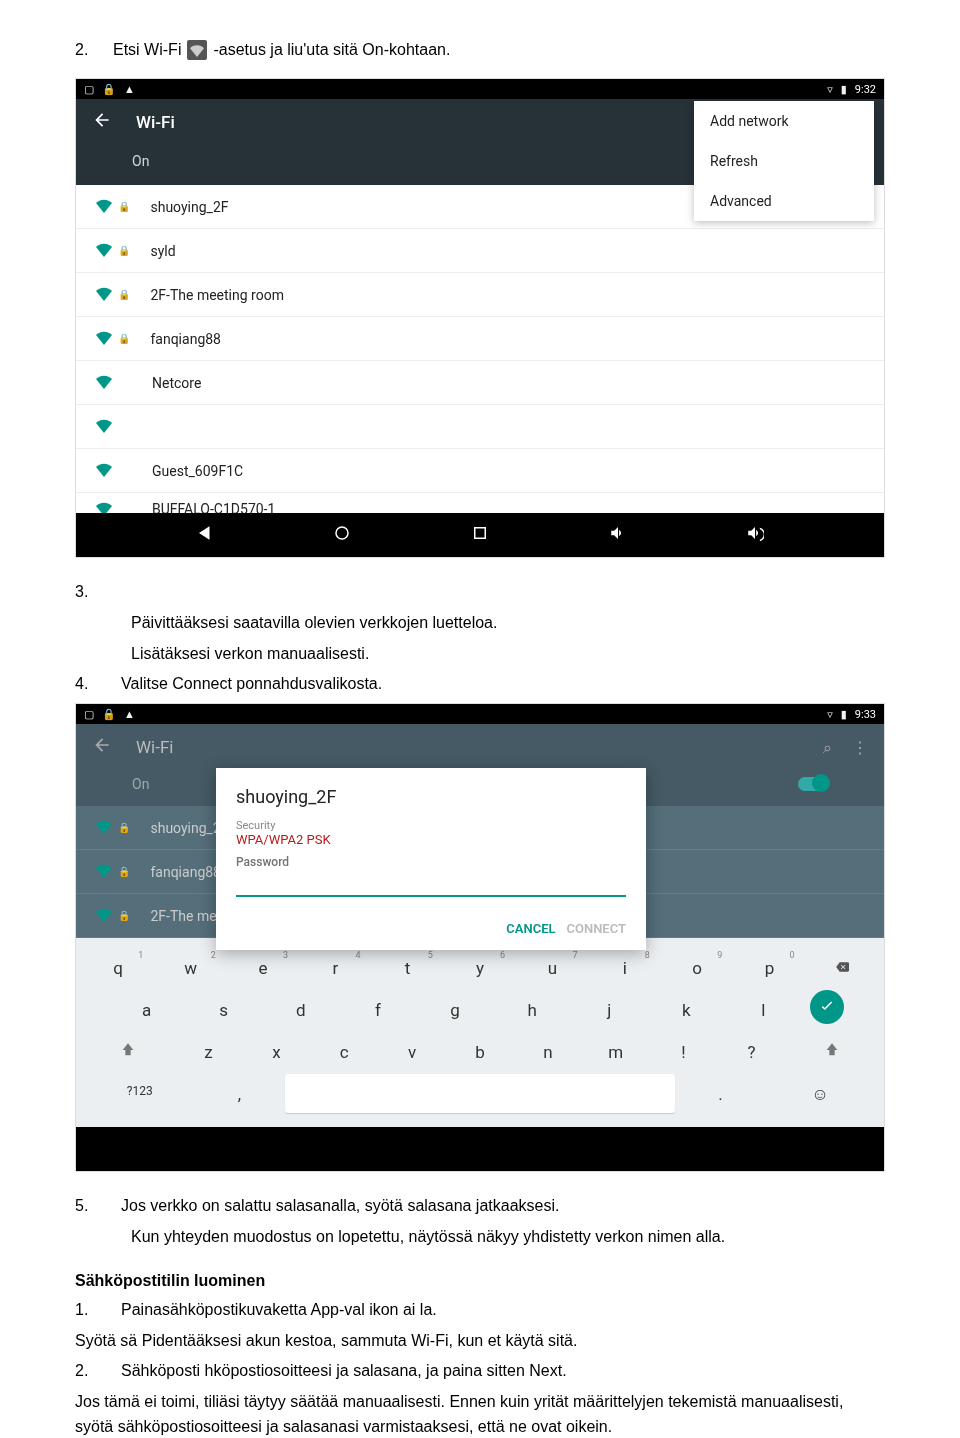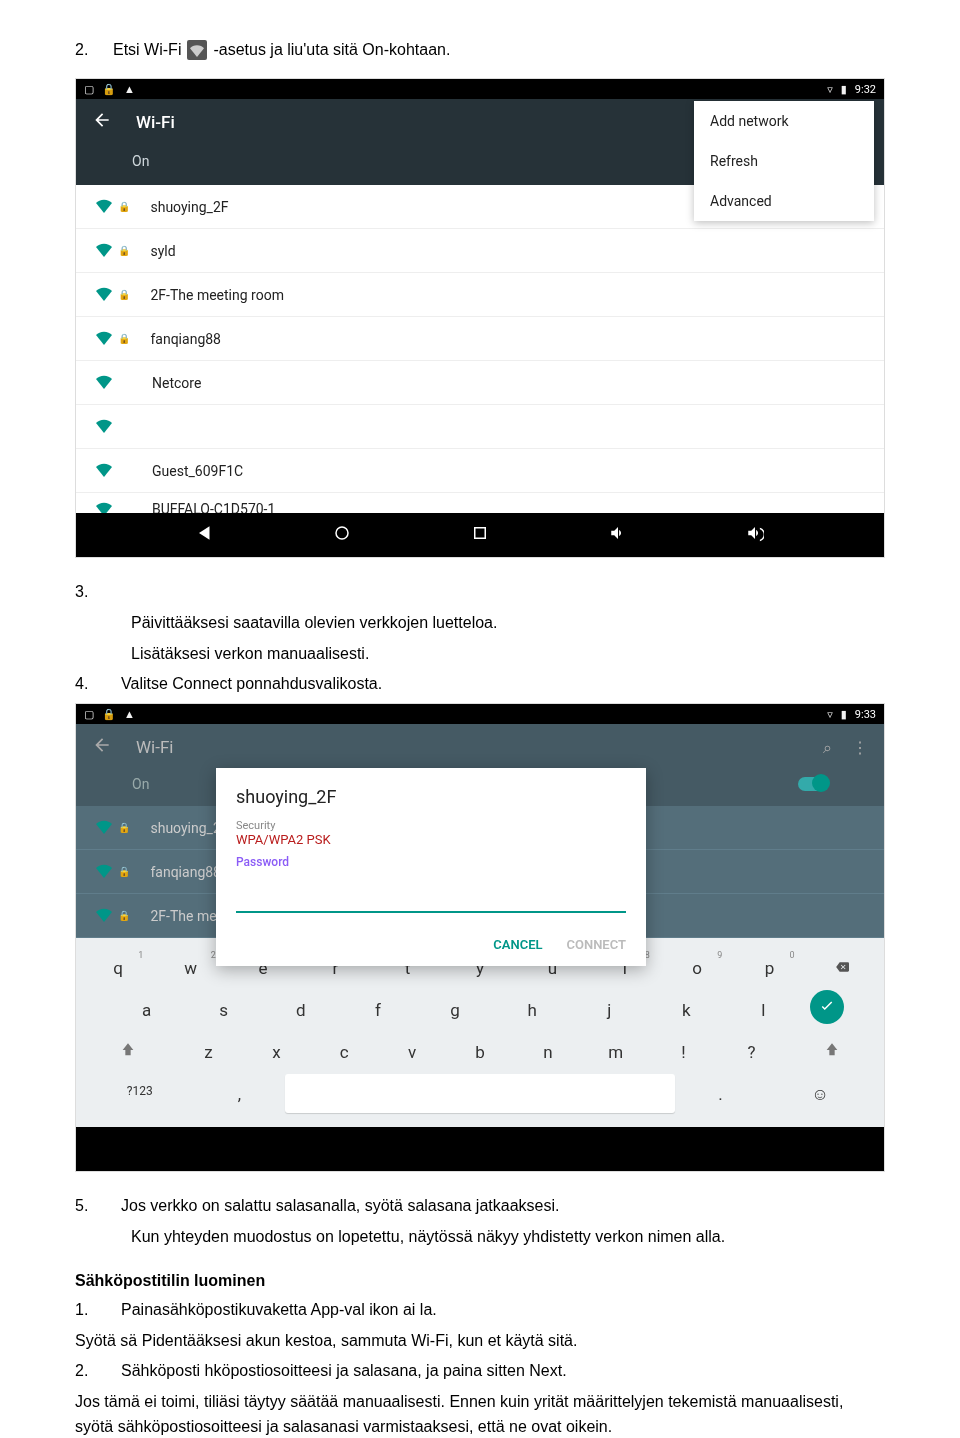--- a/index.html
+++ b/index.html
@@ -194,32 +194,32 @@
     font-size: 11px;
     color: #888;
   }
   .dialog .secval {
     font-size: 13px;
     color: #b91c1c;
     margin-bottom: 8px;
   }
   .dialog .pw-label {
     font-size: 12px;
-    color: #8b5cf6;
+    color: #737373;
     font-weight: 500;
-    margin-bottom: 42px;
+    margin-bottom: 26px;
   }
   .dialog .pw-line {
     border-bottom: 2px solid #009688;
     margin-bottom: 18px;
   }
   .dialog .actions {
     display: flex;
     justify-content: flex-end;
-    gap: 24px;
+    gap: 11px;
     font-size: 13px;
     font-weight: 600;
     color: #009688;
     padding: 6px 0;
   }
   .dialog .actions .disabled { color: #bbb; }
   .keyboard {
     background: #eceff1;
     padding: 6px 6px 10px 6px;
   }

